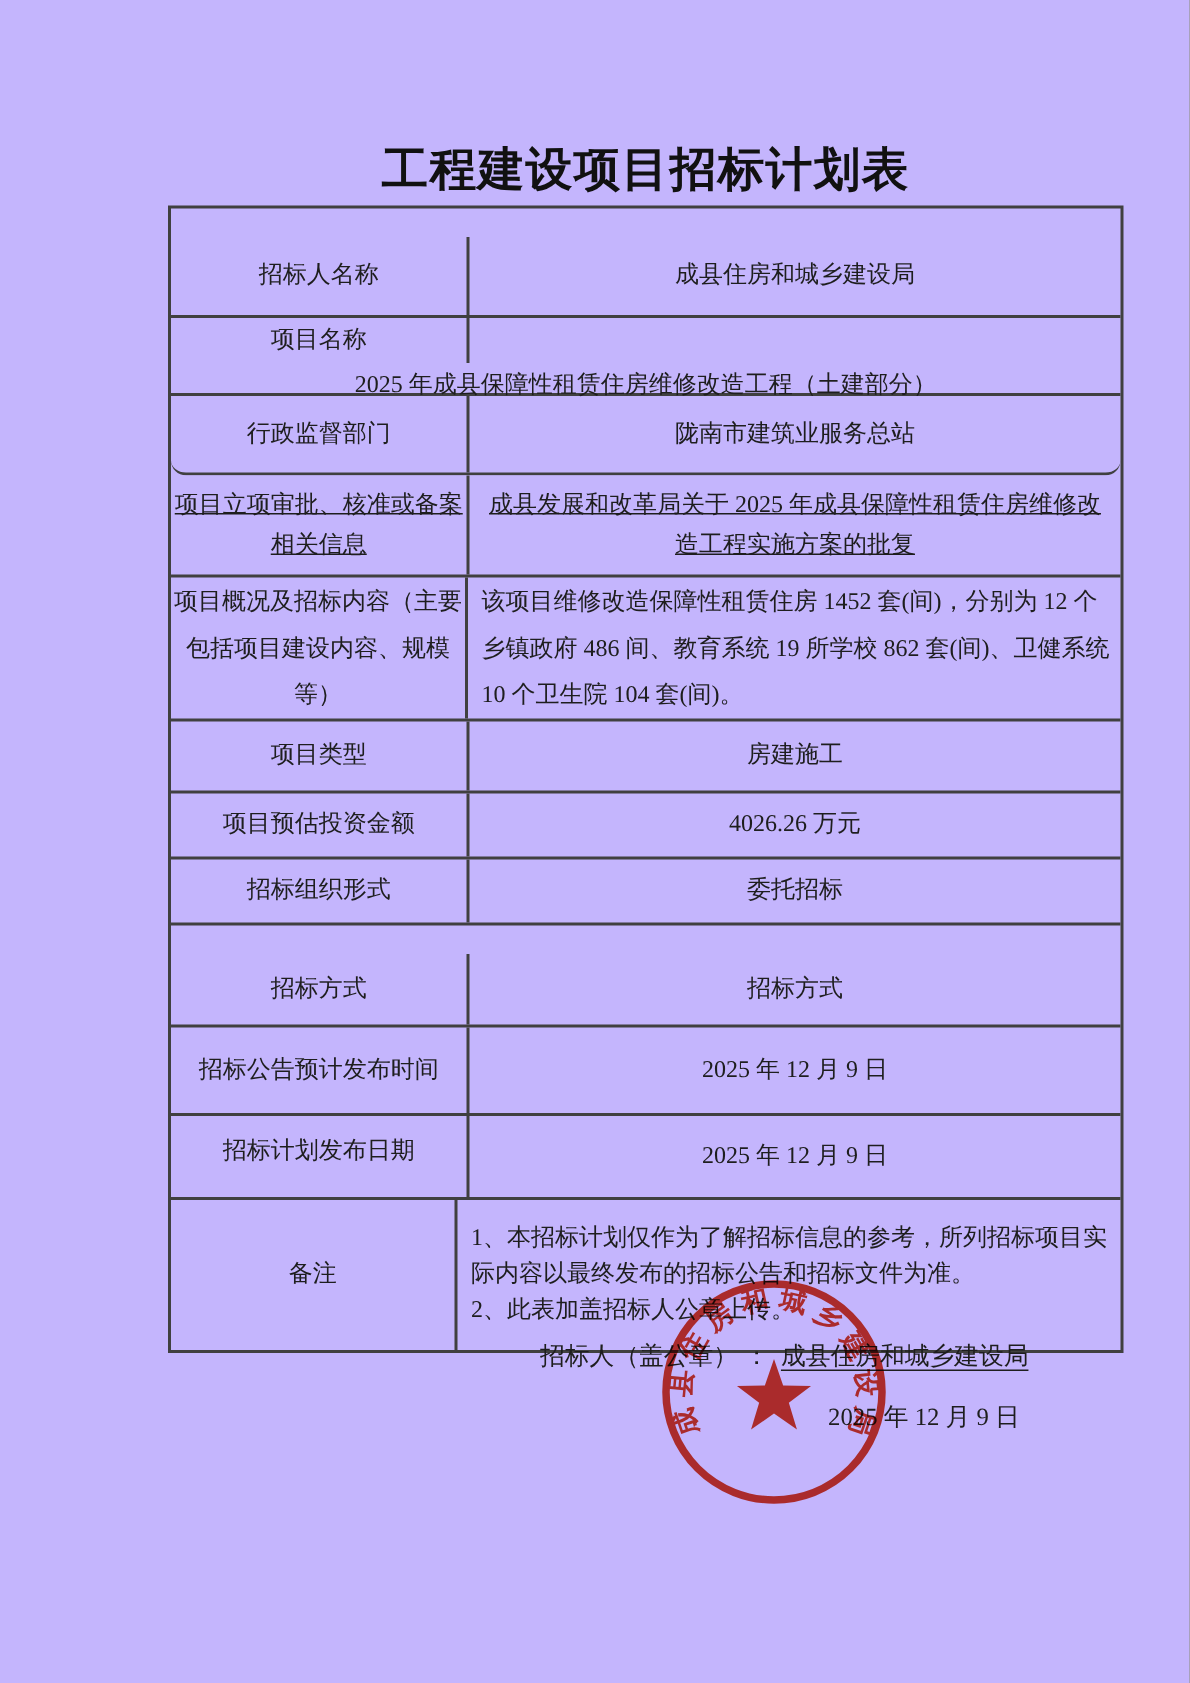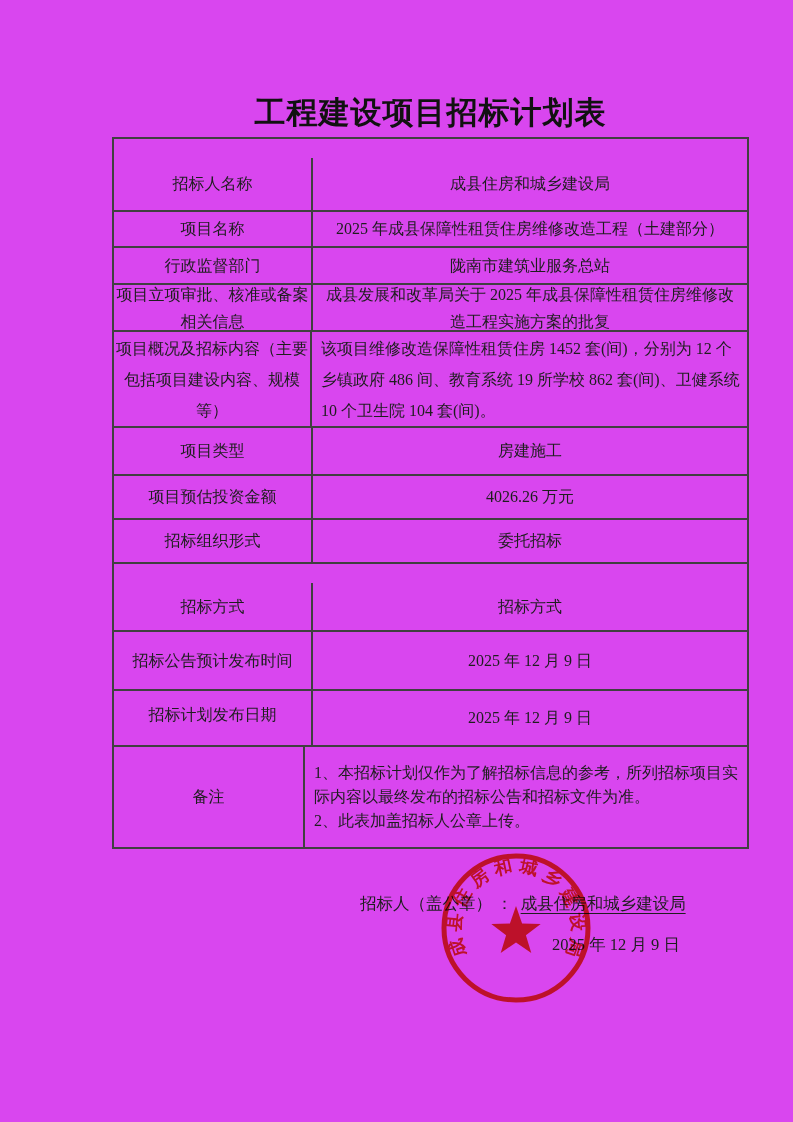--- a/index.html
+++ b/index.html
@@ -1,19 +1,19 @@
 <!DOCTYPE html>
 <html><head>
 <meta charset="utf-8">
 <style>
   html,body{margin:0;padding:0;background:#888;}
   .page{
     position:relative;
     width:793px;height:1122px;
-    background:#d946ef;
+    background:#c4b5fd;
     margin:0 auto;
     overflow:hidden;
     font-family:"Liberation Serif","DejaVu Serif",serif;
     color:#1e1e1e;
   }
   .doc-title{
     position:absolute;
     left:112px;top:92px;width:637px;
     margin:0;
     text-align:center;
@@ -38,23 +38,23 @@
     text-align:center;
     box-sizing:border-box;
     white-space:pre;
     line-height:30px;
     overflow:visible;
   }
   .lbl{width:199px;border-right:2px solid #404040;padding:0 2px;}
   .val{flex:1;padding:0 9px;}
   .v-left{justify-content:flex-start;text-align:left;}
   .r1{height:54px;margin-top:19px;}
-  .r2{height:36px;}
-  .r3{height:37px;}
-  .r4{height:47px;}
+  .r2{height:52px;flex-direction:column;}
+  .r3{height:53px;border-radius:10px;}
+  .r4{height:68px;text-decoration:underline;}
   .r4 .cell{line-height:27px;}
   .r5{height:96px;}
   .r5 .cell{line-height:31px;}
   .r6{height:48px;}
   .r7{height:44px;}
   .r8{height:44px;}
   .r9{height:49px;margin-top:19px;}
   .r10{height:59px;}
   .r11{height:56px;}
   .r11 .lbl{align-items:flex-start;padding-top:9px;text-align:center;}

